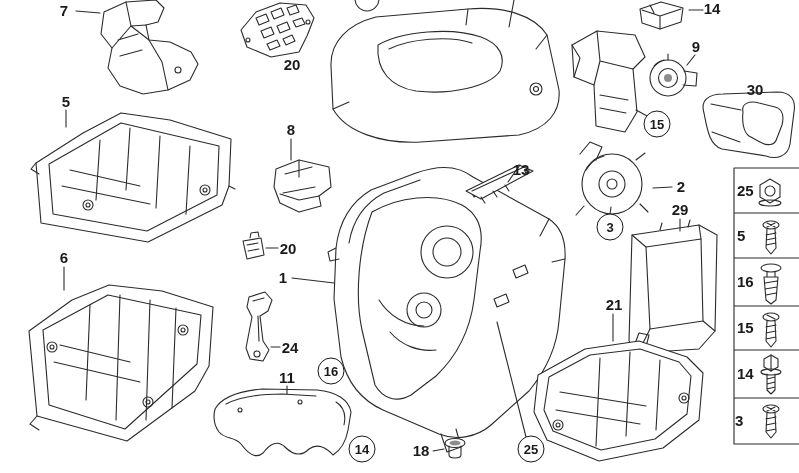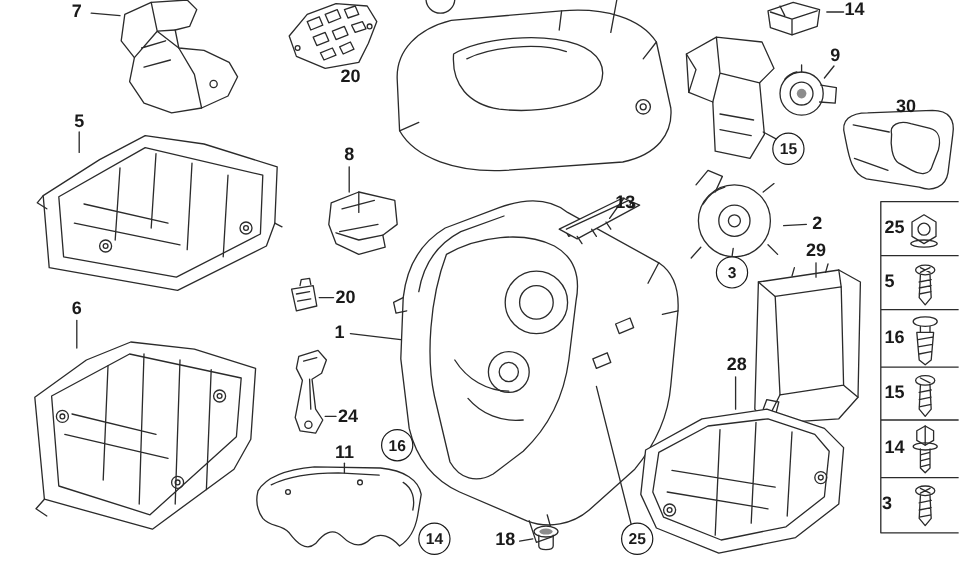--- a/index.html
+++ b/index.html
@@ -237,21 +237,21 @@
   <span class="lbl" style="left:712px;top:8px">14</span>
   <span class="lbl" style="left:696px;top:46px">9</span>
   <span class="lbl" style="left:755px;top:89px">30</span>
   <span class="lbl" style="left:681px;top:186px">2</span>
   <span class="lbl" style="left:680px;top:209px">29</span>
   <span class="lbl" style="left:64px;top:257px">6</span>
   <span class="lbl" style="left:288px;top:248px">20</span>
   <span class="lbl" style="left:283px;top:277px">1</span>
   <span class="lbl" style="left:290px;top:347px">24</span>
   <span class="lbl" style="left:287px;top:377px">11</span>
-  <span class="lbl" style="left:614px;top:304px">28</span>
+  <span class="lbl" style="left:614px;top:304px">21</span>
   <span class="lbl" style="left:421px;top:450px">18</span>
 
   <span class="lbl circled" style="left:657px;top:124px">15</span>
   <span class="lbl circled" style="left:610px;top:227px">3</span>
   <span class="lbl circled" style="left:331px;top:371px">16</span>
   <span class="lbl circled" style="left:362px;top:449px">14</span>
   <span class="lbl circled" style="left:531px;top:449px">25</span>
 
   <span class="flbl" style="left:737px;top:190px">25</span>
   <span class="flbl" style="left:737px;top:235px">5</span>

